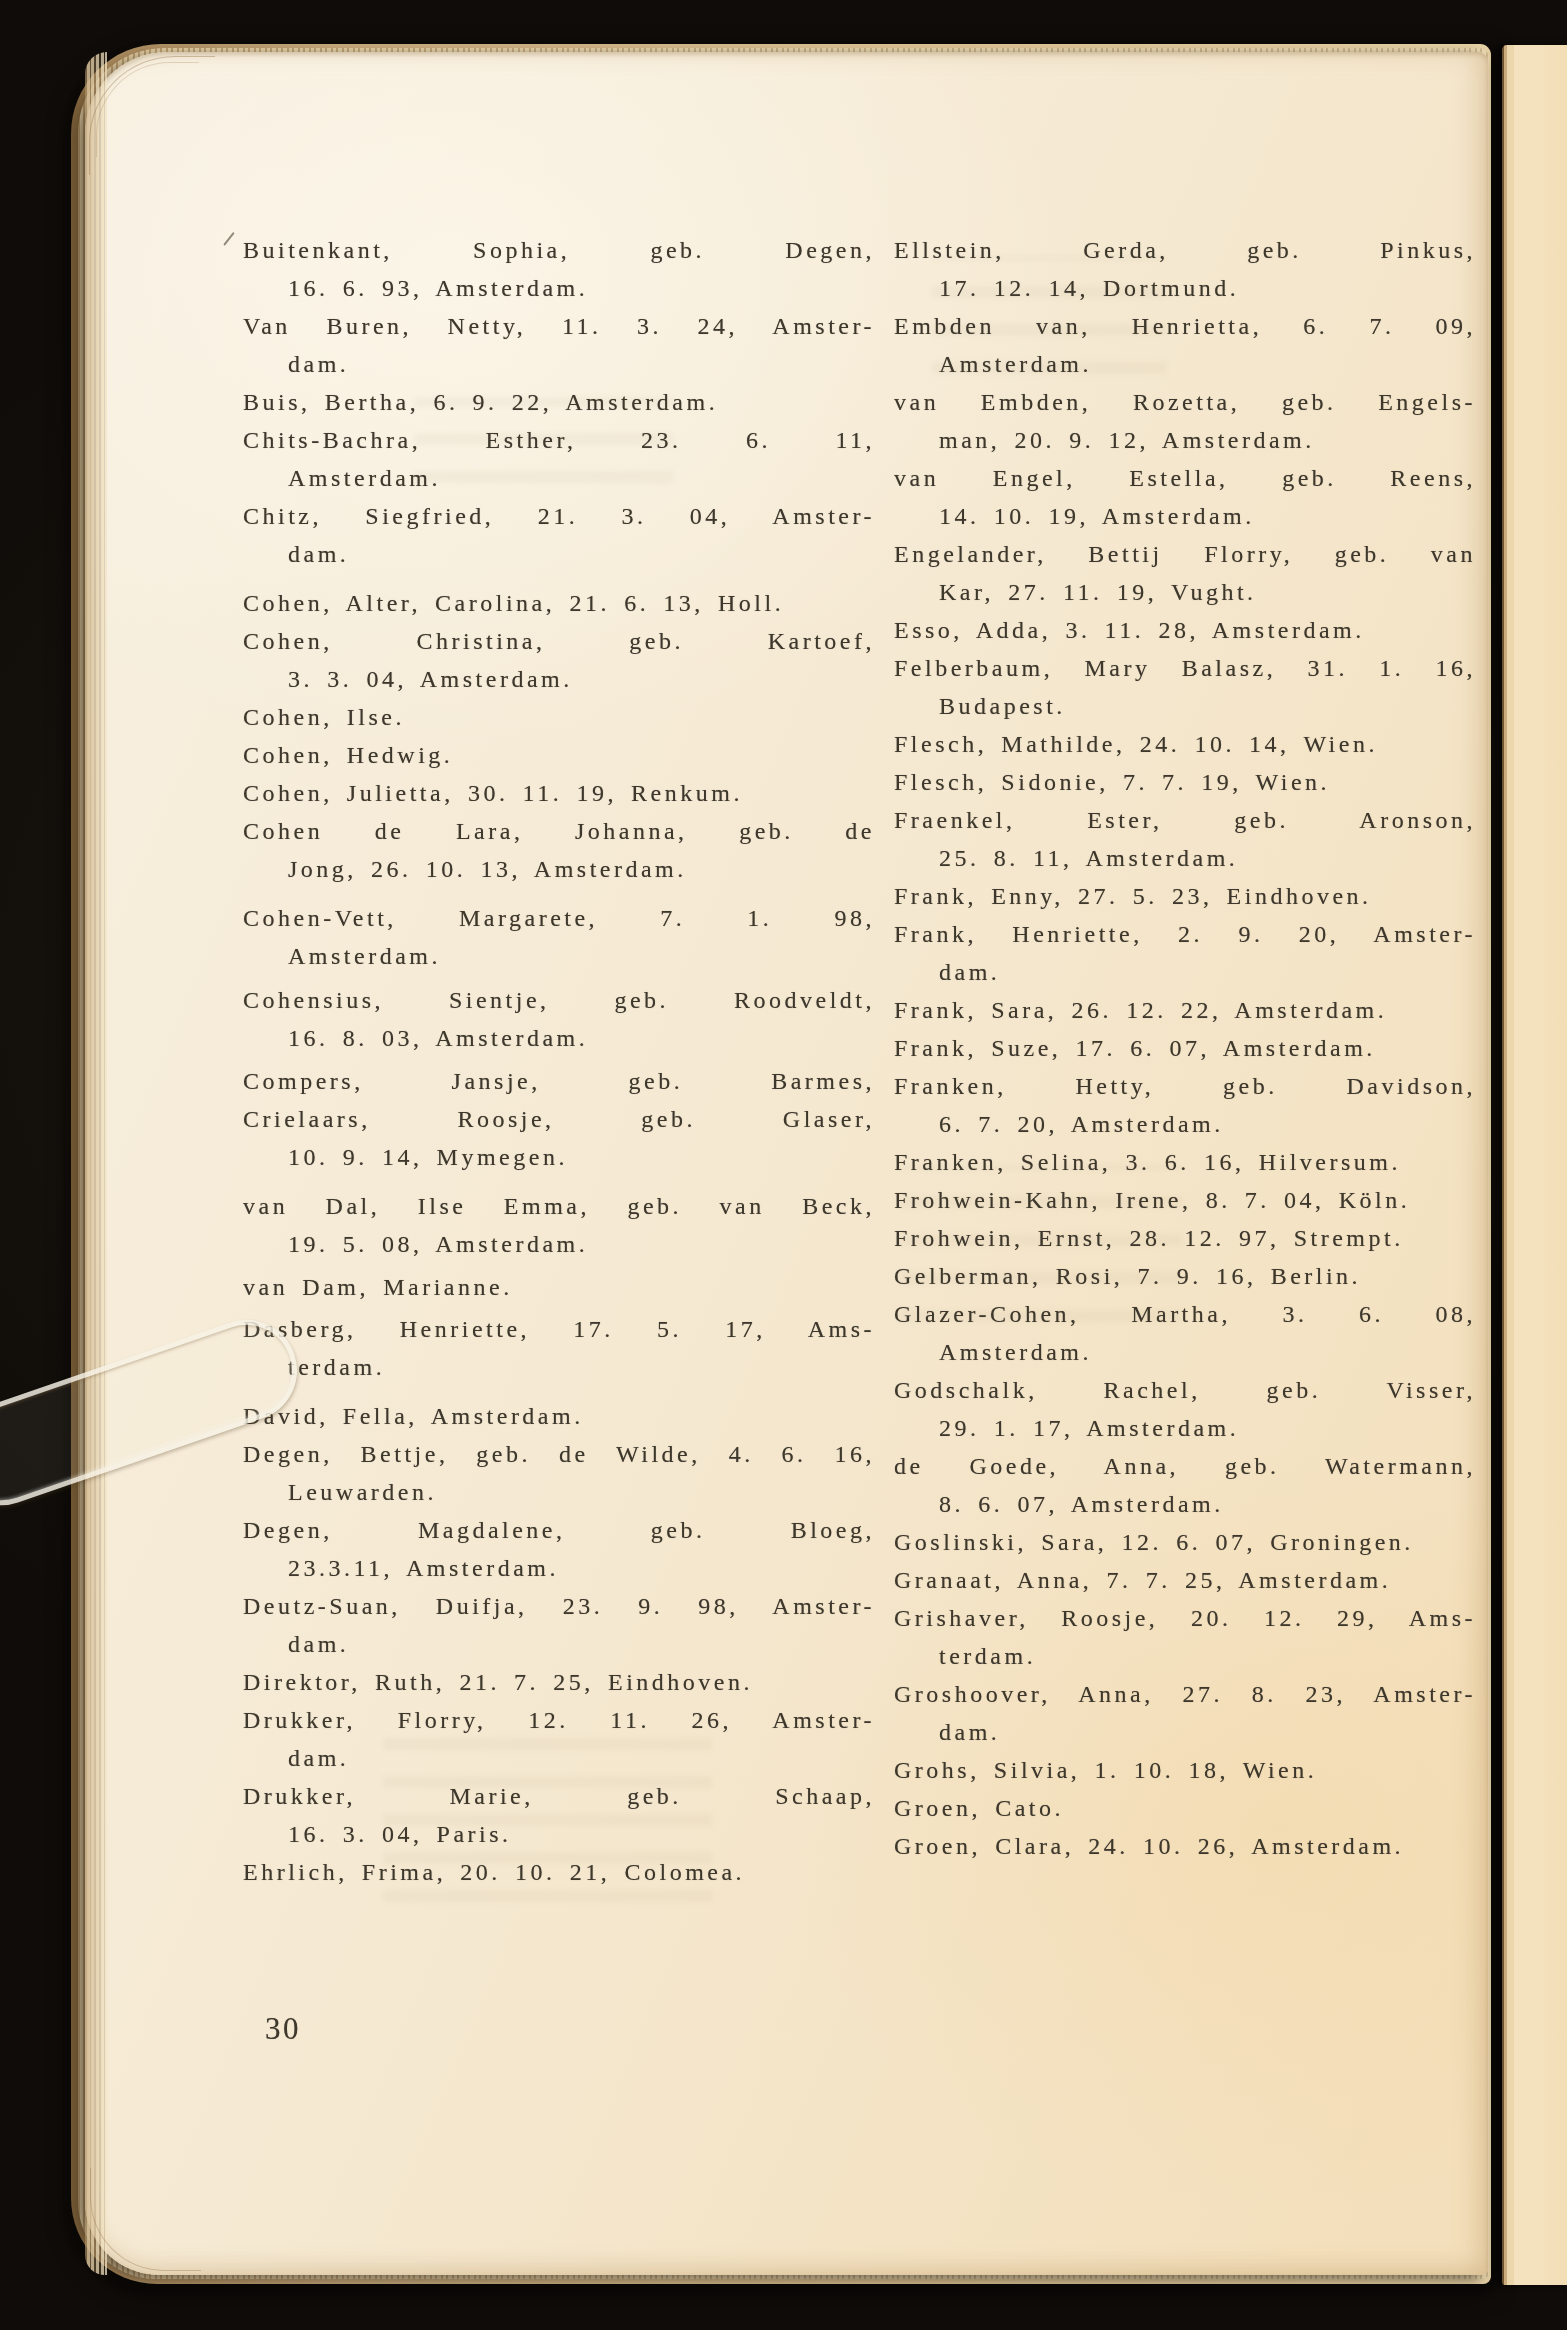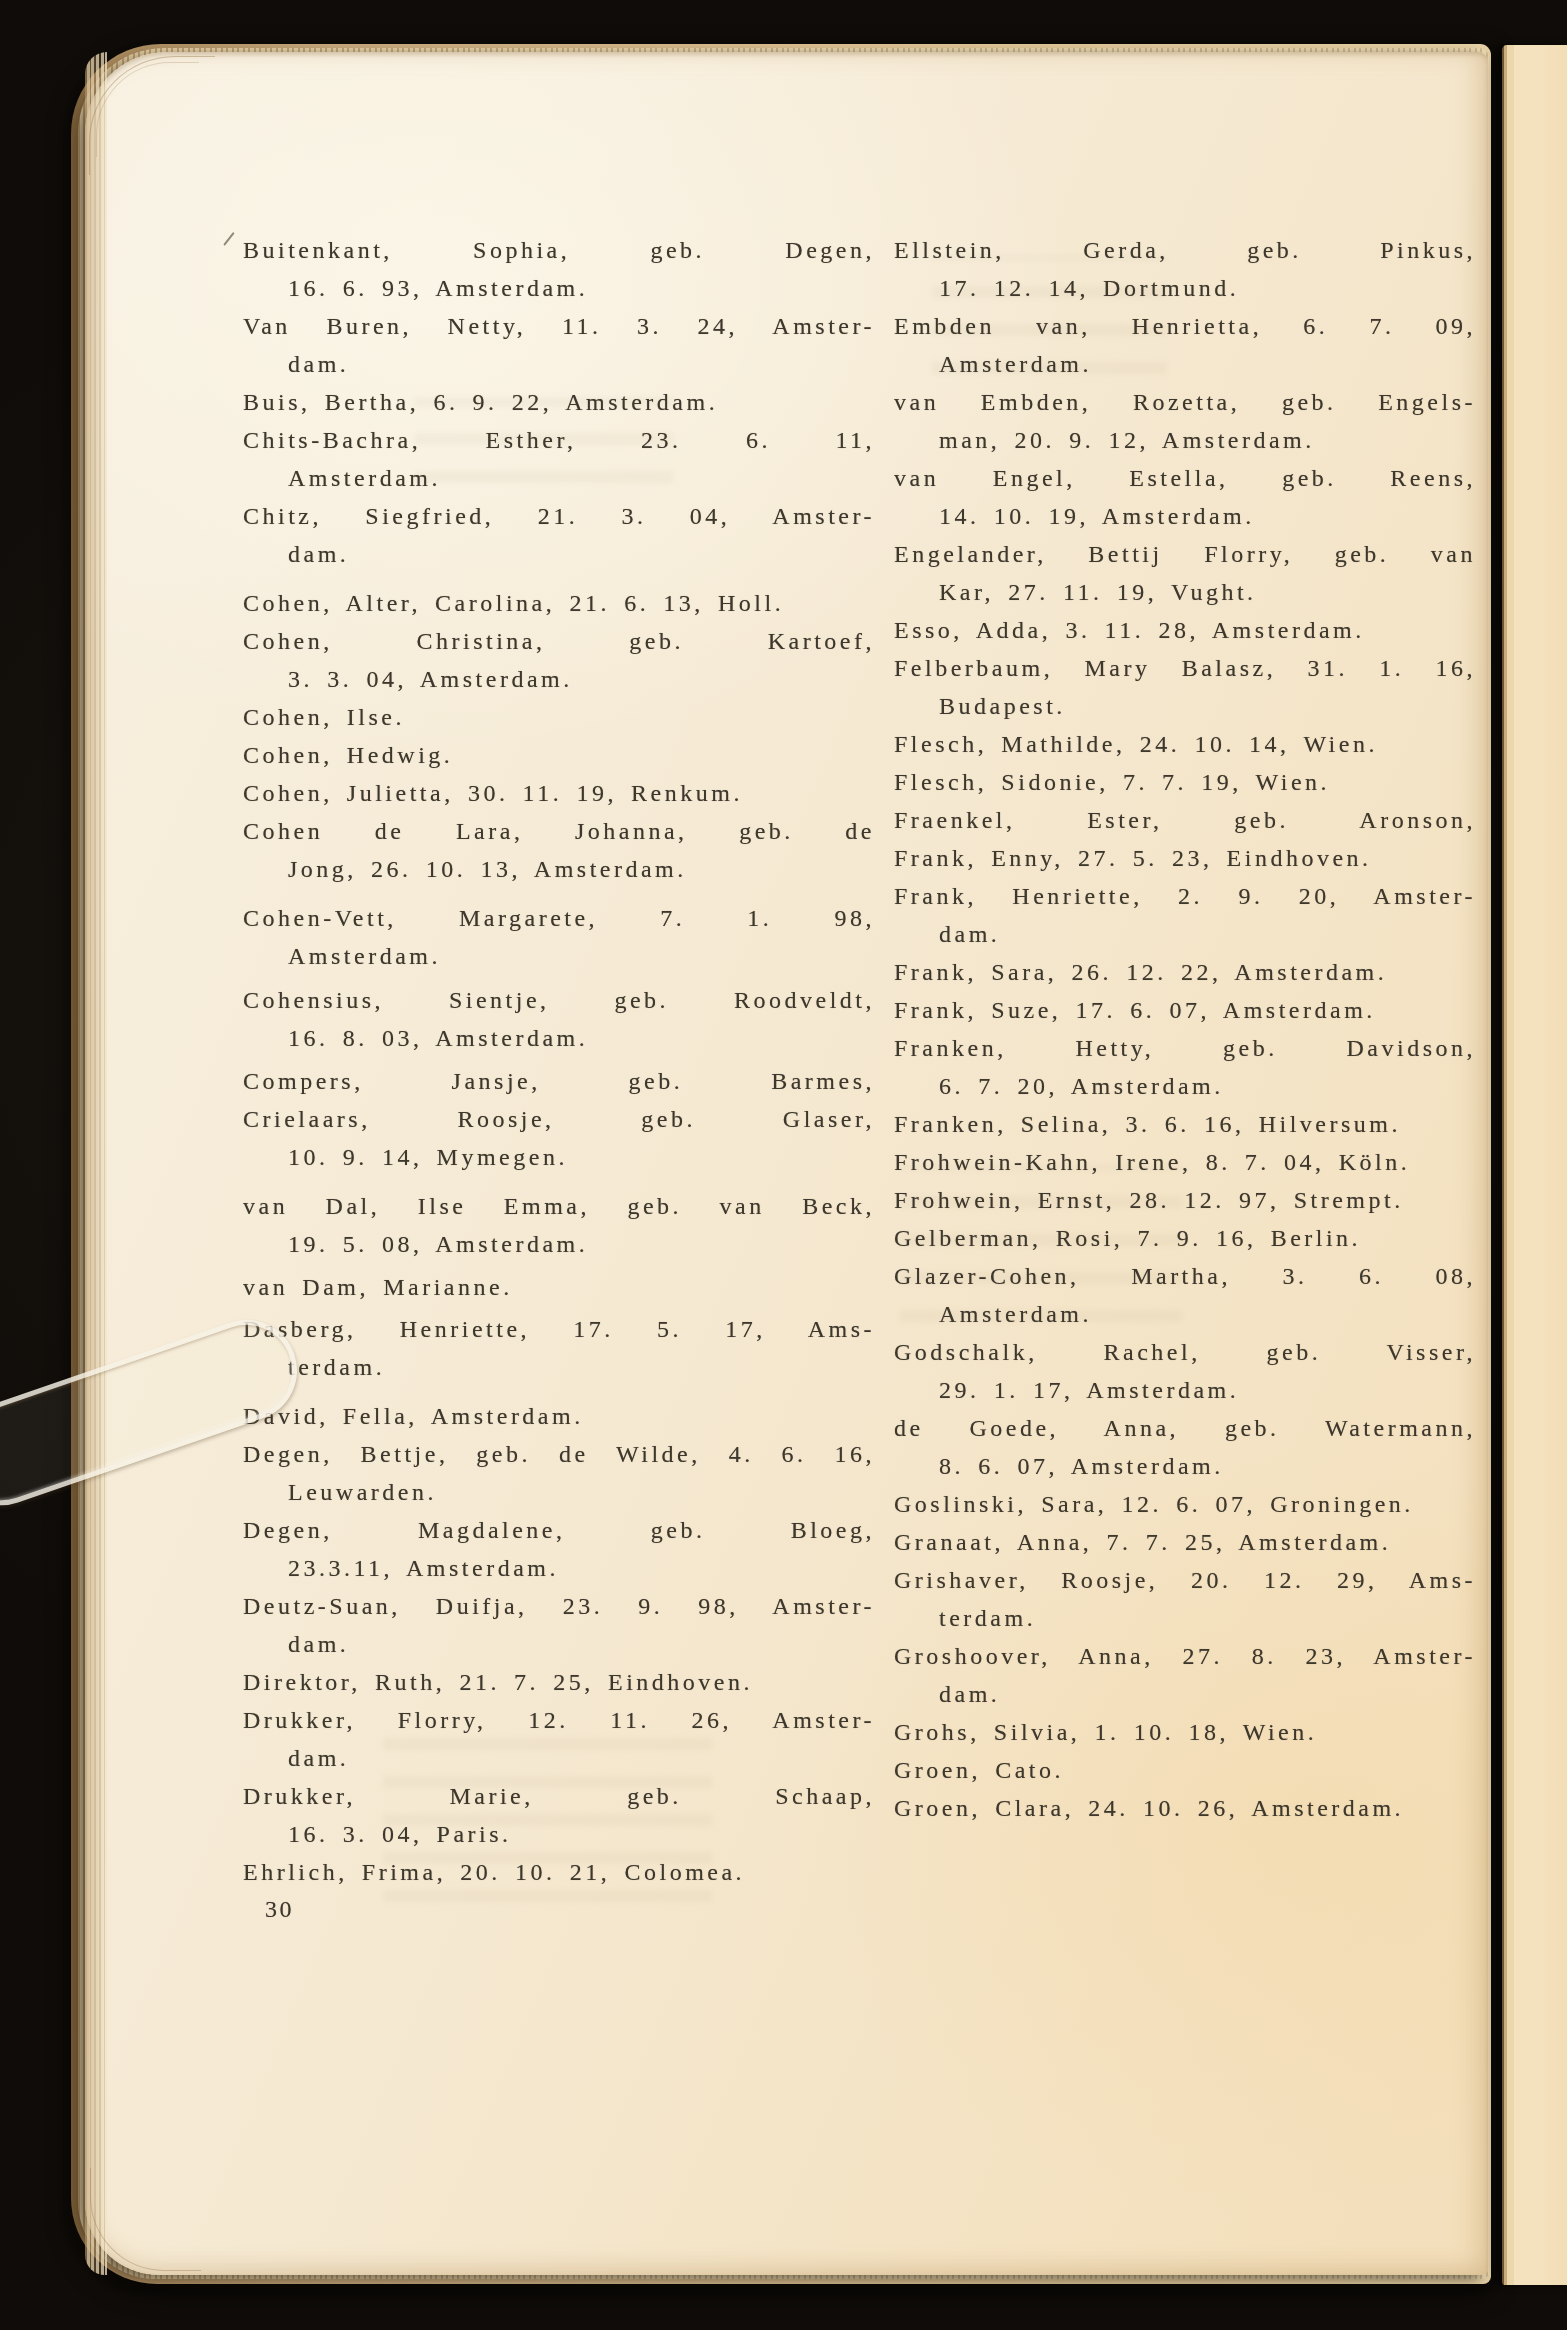--- a/index.html
+++ b/index.html
@@ -62,22 +62,22 @@
 
   
   .col{position:absolute;color:#3d372c;font-size:24px;letter-spacing:3.5px;word-spacing:4.7px;
        text-shadow:0 0 0.8px rgba(61,55,44,0.45);}
   .col-left{left:158px;top:179px;width:632px;}
   .col-right{left:809px;top:179px;width:582px;}
   .line{height:38px;line-height:38px;white-space:nowrap;}
   .line.full{white-space:normal;text-align:justify;text-align-last:justify;}
   .line.indent{padding-left:45px;}
 
-  .page-number{position:absolute;left:180px;top:1838px;height:38px;line-height:38px;
-    color:#3d372c;font-size:24px;letter-spacing:2.4px;text-shadow:0 0 0.8px rgba(61,55,44,0.45);}
+  .page-number{position:absolute;left:180px;top:1958px;height:38px;line-height:38px;
+    color:#3d372c;font-size:31px;letter-spacing:2.4px;text-shadow:0 0 0.8px rgba(61,55,44,0.45);}
 
   .pen-mark{position:absolute;left:143px;top:179px;width:2.4px;height:15.7px;
     background:#6f6455;opacity:0.75;transform:rotate(38deg);border-radius:1.6px;}
 
   
   .facing-page{
     position:absolute;left:1502px;top:45px;width:66px;height:2240px;
     background:
       linear-gradient(90deg,#6e5430 0 1.6px,#c9ab7c 1.6px 5.5px,#ecd6ab 5.5px 12.5px,#f4e2bf 12.5px 55%,#f2ddb4 100%);
     border-radius:4.7px 0 0 3.1px;
@@ -172,20 +172,21 @@
         <div class="line full">van Engel, Estella, geb. Reens,</div>
         <div class="line indent">14. 10. 19, Amsterdam.</div>
         <div class="line full">Engelander, Bettij Florry, geb. van</div>
         <div class="line indent">Kar, 27. 11. 19, Vught.</div>
         <div class="line">Esso, Adda, 3. 11. 28, Amsterdam.</div>
         <div class="line full">Felberbaum, Mary Balasz, 31. 1. 16,</div>
         <div class="line indent">Budapest.</div>
         <div class="line">Flesch, Mathilde, 24. 10. 14, Wien.</div>
         <div class="line">Flesch, Sidonie, 7. 7. 19, Wien.</div>
         <div class="line full">Fraenkel, Ester, geb. Aronson,</div>
+        <div class="line indent">25. 8. 11, Amsterdam.</div>
         <div class="line">Frank, Enny, 27. 5. 23, Eindhoven.</div>
         <div class="line full">Frank, Henriette, 2. 9. 20, Amster-</div>
         <div class="line indent">dam.</div>
         <div class="line">Frank, Sara, 26. 12. 22, Amsterdam.</div>
         <div class="line">Frank, Suze, 17. 6. 07, Amsterdam.</div>
         <div class="line full">Franken, Hetty, geb. Davidson,</div>
         <div class="line indent">6. 7. 20, Amsterdam.</div>
         <div class="line">Franken, Selina, 3. 6. 16, Hilversum.</div>
         <div class="line">Frohwein-Kahn, Irene, 8. 7. 04, Köln.</div>
         <div class="line">Frohwein, Ernst, 28. 12. 97, Strempt.</div>

